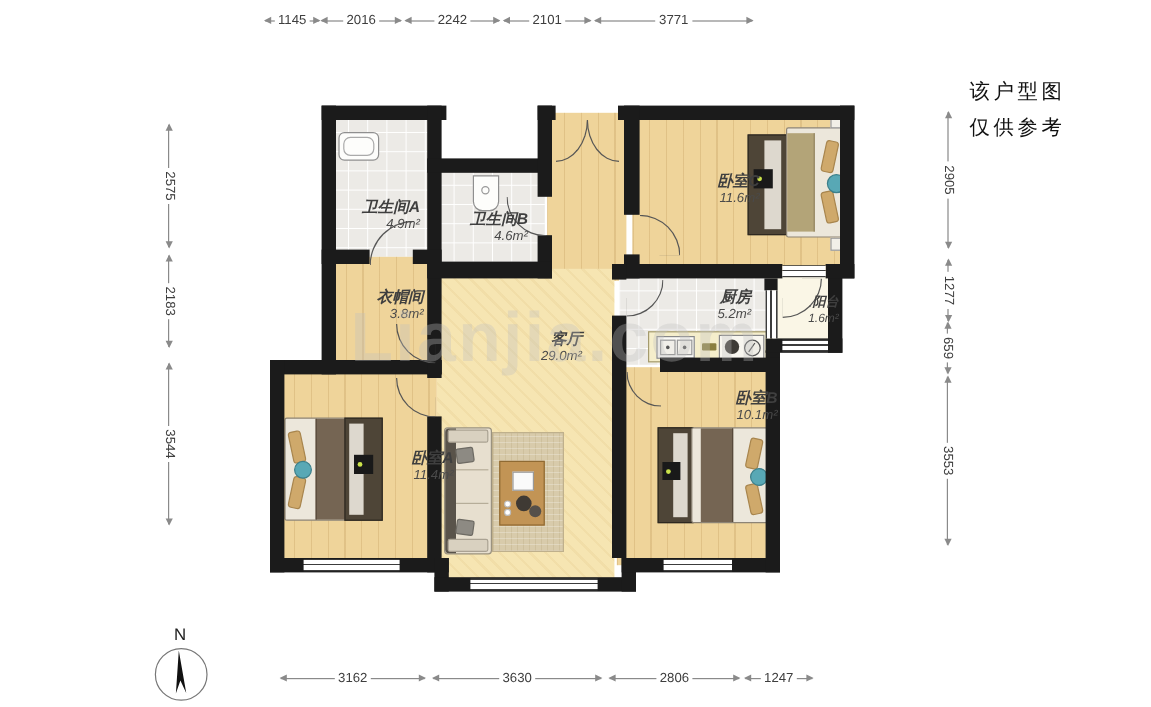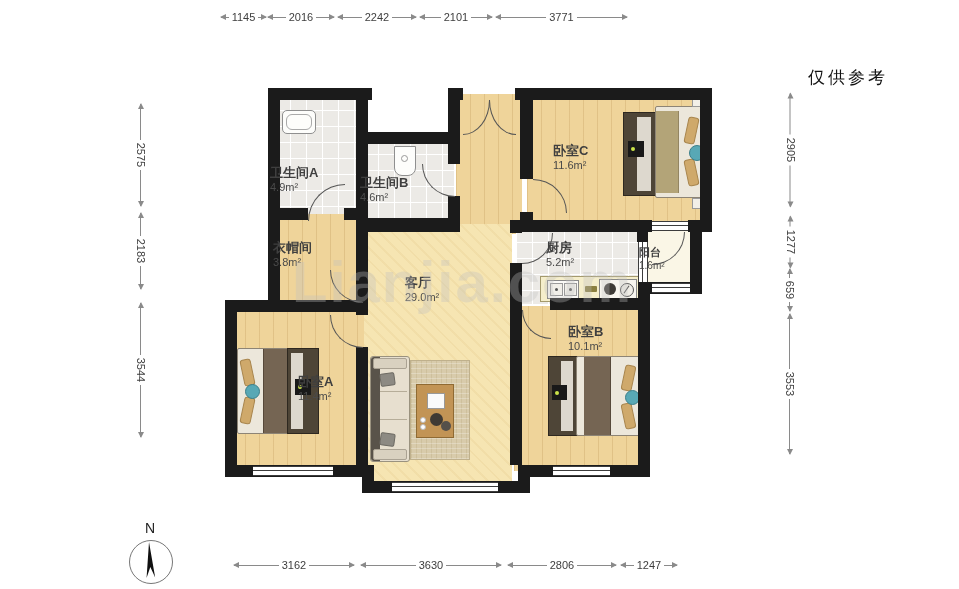--- a/index.html
+++ b/index.html
@@ -33,21 +33,21 @@
   .duvet{background:#756553;}
   .duvet-c{background:#b3a478;}
   .pillow{background:#cfa96b;border:1px solid #a8854d;border-radius:3px;}
   .tealpillow{background:#58a8b5;border:1px solid #3c7f8a;border-radius:50%;}
   .wardrobe{background:#4e4537;border:1px solid #2e2820;}
   .wpanel{background:#ddd8ce;}
   .tv{background:#191919;}
   .tvdot{position:absolute;width:4px;height:4px;border-radius:50%;background:#cbe34a;left:3px;top:6px;}
   .nstand{background:#f2efe8;border:1px solid #999;}
   .fixture{background:#fdfdfb;border:1px solid #8f8f8f;}
-  .roomlabel{position:absolute;z-index:20;text-align:left;color:#3f3f3f;line-height:1.25;}
+  .roomlabel{position:absolute;z-index:20;text-align:right;color:#3f3f3f;line-height:1.25;font-style:italic;}
   .roomlabel .nm{font-size:13px;font-weight:bold;display:block;}
   .roomlabel .ar{font-size:11px;font-weight:normal;display:block;color:#4a4a4a;}
   .roomlabel.small .nm{font-size:11px;}
   .roomlabel.small .ar{font-size:10px;}
   
   .dim{position:absolute;height:14px;display:flex;align-items:center;justify-content:center;z-index:20;}
   .dim::before{content:'';position:absolute;left:1px;right:1px;top:7px;height:1px;background:#8a8a8a;}
   .dim .lbl{position:relative;background:#fff;padding:0 3px;font-size:11px;color:#3e3e3e;line-height:14px;z-index:2;}
   .ah{position:absolute;top:7px;margin-top:-3px;width:0;height:0;border-top:3px solid transparent;border-bottom:3px solid transparent;z-index:1;}
   .ah.l{left:0;border-right:6px solid #8a8a8a;}
@@ -360,20 +360,21 @@
   </div>
   <div class="dim vert" style="left:719px;top:377px;width:142px;">
     <i class="ah l"></i>
       <i class="ah r"></i>
     <span class="lbl">3553</span>
   </div>
 
   <div id="watermark">Lianjia.com</div>
 
   <div id="disclaimer">
+    <div>该户型图</div>
     <div>仅供参考</div>
   </div>
 
   <div id="compass">
     <span class="n">N</span>
     <div class="circle"></div>
     <div class="needle"></div>
   </div>
 
 </div>

